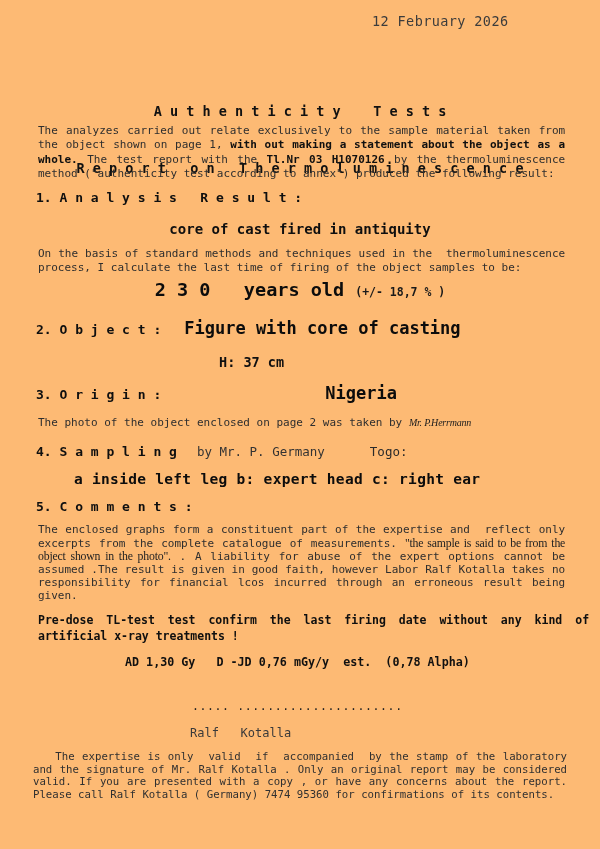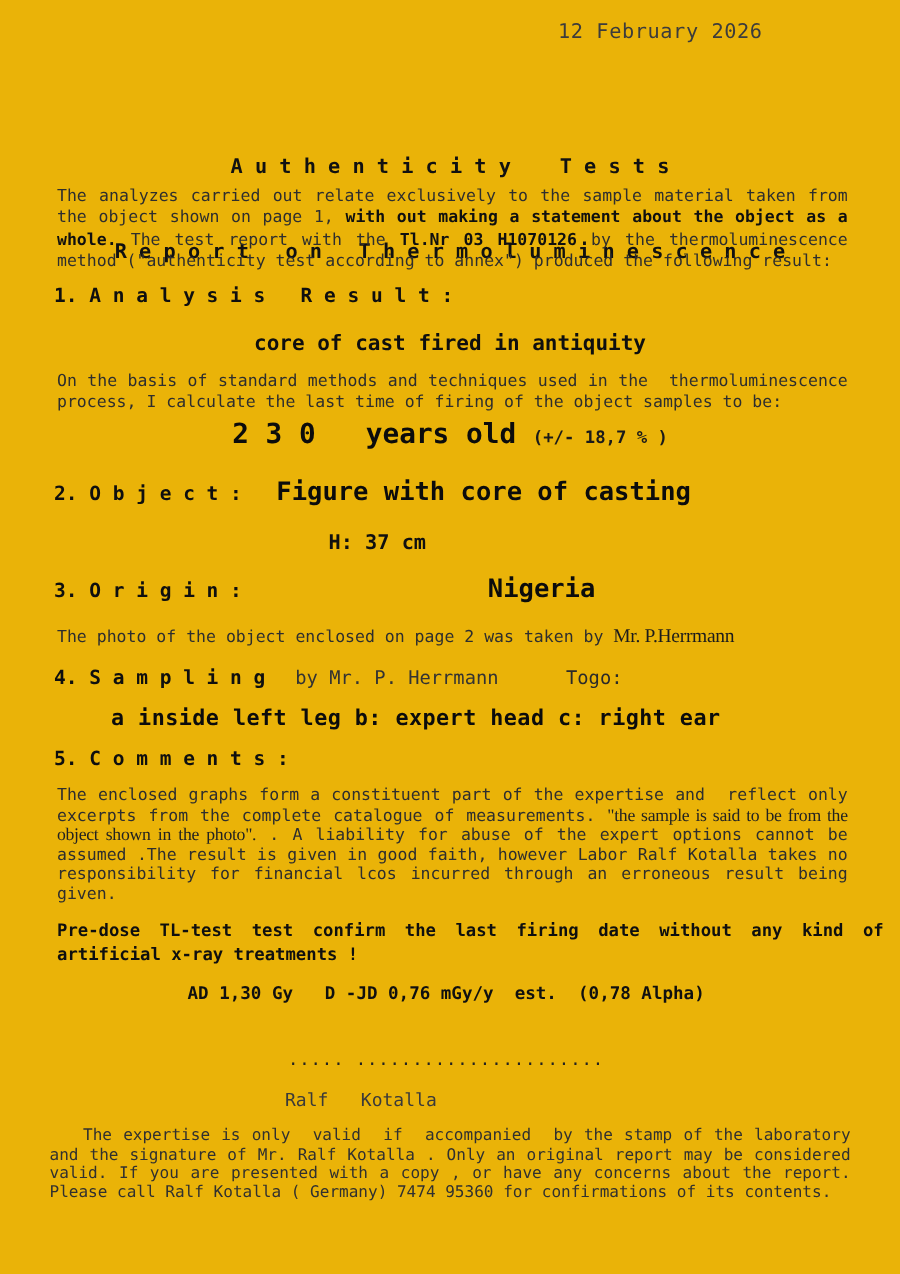--- a/index.html
+++ b/index.html
@@ -1,20 +1,20 @@
 <!DOCTYPE html>
 <html><head>
 <meta charset="utf-8">
 <style>
   html,body{margin:0;padding:0;background:#e8e8e6;}
   .page{
     position:relative;
     width:600px;height:849px;
     margin:0 auto;
-    background:#eab308;
+    background:#fdba74;
     font-family:"DejaVu Sans Mono", monospace;
     color:#2a2a2a;
     overflow:hidden;
   }
   .abs{position:absolute;}
   .para{
     white-space:pre-wrap;
     text-align:justify;
     font-size:11px;
     line-height:14.3px;
@@ -50,21 +50,21 @@
   }
   .age-main{font-weight:bold;color:#0c0c0c;font-size:18.5px;}
   .age-tol{font-weight:bold;color:#1a1a1a;font-size:11.5px;}
   .row{display:flex;align-items:baseline;}
   .h2row{left:36px;top:318px;}
   .object-value{font-weight:bold;color:#0c0c0c;font-size:17px;white-space:pre;margin-left:23px;}
   .height-line{left:219px;top:354px;font-weight:bold;color:#101010;font-size:13.5px;white-space:pre;}
   .h3row{left:36px;top:383px;gap:48px;}
   .origin-value{font-weight:bold;color:#0c0c0c;font-size:17px;white-space:pre;margin-left:116px;}
   .photo-line{left:38px;top:416px;font-size:11px;white-space:pre;color:#2e2e2e;}
-  .photo-by{font-family:"Liberation Serif", serif;font-size:13px;color:#1c1c1c;letter-spacing:-.2px;}
+  .photo-by{font-family:"Liberation Serif", serif;font-size:10px;color:#1c1c1c;letter-spacing:-.2px;font-style:italic;}
   .h4row{left:36px;top:444px;}
   .sampling-by{font-size:12.5px;color:#333;white-space:pre;margin-left:20px;}
   .sampling-loc{font-size:12.5px;color:#2a2a2a;white-space:pre;margin-left:45px;}
   .points-line{left:74px;top:471px;font-weight:bold;color:#0c0c0c;font-size:14.5px;letter-spacing:.3px;white-space:pre;}
   .h5{left:36px;top:499px;}
   .comments{left:38px;top:524px;width:79.6ch;line-height:12.7px;}
   .serif-ins{font-family:"Liberation Serif", serif;font-size:11.8px;letter-spacing:-.2px;color:#222;}
   .predose{left:38px;top:612px;width:79.6ch;font-weight:bold;color:#0f0f0f;font-size:11.5px;line-height:16px;}
   .dose-line{left:125px;top:655px;font-weight:bold;color:#101010;font-size:11.7px;white-space:pre;}
   .sig-dots{left:192px;top:699px;font-size:11.5px;letter-spacing:.6px;color:#222;white-space:pre;}
@@ -102,21 +102,21 @@
 
   <div class="abs row h3row">
     <span class="h-spaced">3. O r i g i n :</span>
     <span class="origin-value">Nigeria</span>
   </div>
 
   <div class="abs photo-line"><span>The photo of the object enclosed on page 2 was taken by </span><span class="photo-by">Mr. P.Herrmann</span></div>
 
   <div class="abs row h4row">
     <span class="h-spaced">4. S a m p l i n g</span>
-    <span class="sampling-by">by Mr. P. Herrmann</span>
+    <span class="sampling-by">by Mr. P. Germany</span>
     <span class="sampling-loc">Togo:</span>
   </div>
 
   <div class="abs points-line">a inside left leg b: expert head c: right ear</div>
 
   <div class="abs h-spaced h5">5. C o m m e n t s :</div>
 
   <p class="abs para comments"><span>The enclosed graphs form a constituent part of the expertise and  reflect only excerpts from the complete catalogue of measurements. </span><span class="serif-ins">"the sample is said to be from the object shown in the photo".</span><span> . A liability for abuse of the expert options cannot be assumed .The result is given in good faith, however Labor Ralf Kotalla takes no responsibility for financial lcos incurred through an erroneous result being given.</span></p>
 
   <p class="abs para predose">Pre-dose TL-test test confirm the last firing date without any kind of artificial x-ray treatments !</p>

